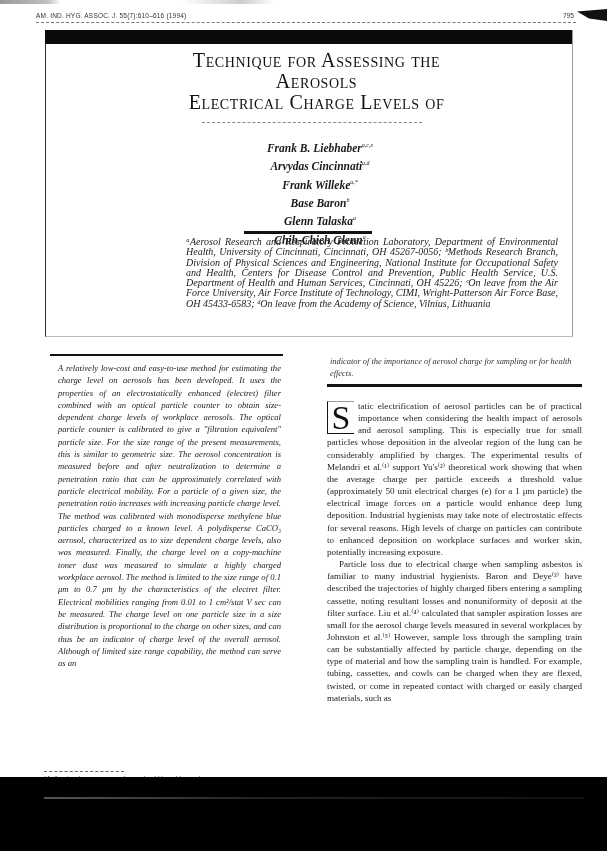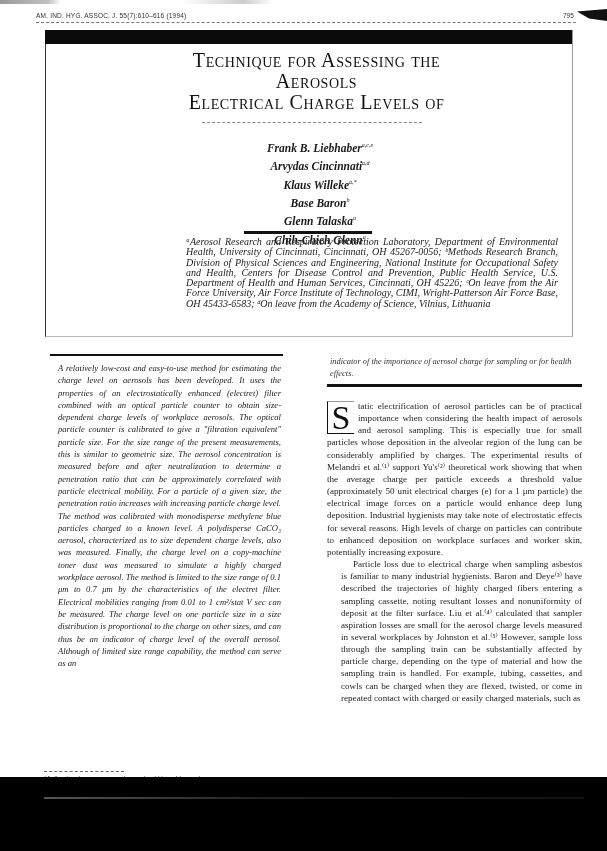--- a/index.html
+++ b/index.html
@@ -32,21 +32,21 @@
 
   .fn-rule { left: 44px; top: 771px; width: 80px; border-top: 1px dashed #666; }
   .footnotes { left: 44px; top: 775px; width: 210px; font-family: "Liberation Sans", sans-serif; font-size: 6.4px; line-height: 8.3px; color:#333; }
   .footnotes p { margin: 0 0 2px 0; }
 
   .cont-abstract { left: 330px; top: 356px; width: 250px; font-style: italic; font-size: 8.4px; line-height: 11.5px; color:#333; }
   .right-rule { left: 327px; top: 384px; width: 255px; height: 3px; background:#111; }
 
   .body-text { left: 327px; top: 400px; width: 255px; font-size: 9.1px; line-height: 12.15px; text-align: justify; color:#1e1e1e; }
   .body-text p { margin: 0; }
-  .body-text p.indent { text-indent: 12px; margin-left: 14px; }
+  .body-text p.indent { text-indent: 12px; }
   .dropcap { float: left; width: 26px; height: 31px; margin: 1px 4px 0 0; border: 1px solid #111; border-right: none; border-top-color:#999; font-size: 34px; line-height: 32px; text-align: center; font-family: "Liberation Serif", serif; color:#111; }
 
   .bottom-rule { left: 44px; top: 797px; width: 540px; height: 2px; background: linear-gradient(90deg,#555 0,#222 40%,#111 100%); }
   .black-band { left: 0; top: 777px; width: 607px; height: 74px; background:#000; }
 </style>
 </head>
 <body>
 
 <div class="abs top-smudge"></div>
 <div class="abs corner-smudge"></div>
@@ -61,21 +61,21 @@
 <div class="abs title">
   <div>Technique for Assessing the</div>
   <div>Aerosols</div>
   <div>Electrical Charge Levels of</div>
 </div>
 <div class="abs title-rule"></div>
 
 <div class="abs authors">
   <div><span>Frank B. Liebhaber</span><sup>a,c,e</sup></div>
   <div><span>Arvydas Cincinnati</span><sup>a,d</sup></div>
-  <div><span>Klaus Willeke</span><sup>a,*</sup></div>
+  <div><span>Frank Willeke</span><sup>a,*</sup></div>
   <div><span>Base Baron</span><sup>b</sup></div>
   <div><span>Glenn Talaska</span><sup>a</sup></div>
   <div><span>Chih-Chieh Glenn</span><sup>a</sup></div>
 </div>
 <div class="abs author-rule"></div>
 
 <div class="abs affil">ᵃAerosol Research and Respiratory Protection Laboratory, Department of Environmental Health, University of Cincinnati, Cincinnati, OH 45267-0056; ᵇMethods Research Branch, Division of Physical Sciences and Engineering, National Institute for Occupational Safety and Health, Centers for Disease Control and Prevention, Public Health Service, U.S. Department of Health and Human Services, Cincinnati, OH 45226; ᶜOn leave from the Air Force University, Air Force Institute of Technology, CIMI, Wright-Patterson Air Force Base, OH 45433-6583; ᵈOn leave from the Academy of Science, Vilnius, Lithuania</div>
 
 <div class="abs col-rule-left"></div>
 <div class="abs abstract">A relatively low-cost and easy-to-use method for estimating the charge level on aerosols has been developed. It uses the properties of an electrostatically enhanced (electret) filter combined with an optical particle counter to obtain size-dependent charge levels of workplace aerosols. The optical particle counter is calibrated to give a "filtration equivalent" particle size. For the size range of the present measurements, this is similar to geometric size. The aerosol concentration is measured before and after neutralization to determine a penetration ratio that can be approximately correlated with particle electrical mobility. For a particle of a given size, the penetration ratio increases with increasing particle charge level. The method was calibrated with monodisperse methylene blue particles charged to a known level. A polydisperse CaCO₃ aerosol, characterized as to size dependent charge levels, also was measured. Finally, the charge level on a copy-machine toner dust was measured to simulate a highly charged workplace aerosol. The method is limited to the size range of 0.1 μm to 0.7 μm by the characteristics of the electret filter. Electrical mobilities ranging from 0.01 to 1 cm²/stat V sec can be measured. The charge level on one particle size in a size distribution is proportional to the charge on other sizes, and can thus be an indicator of charge level of the overall aerosol. Although of limited size range capability, the method can serve as an</div>

